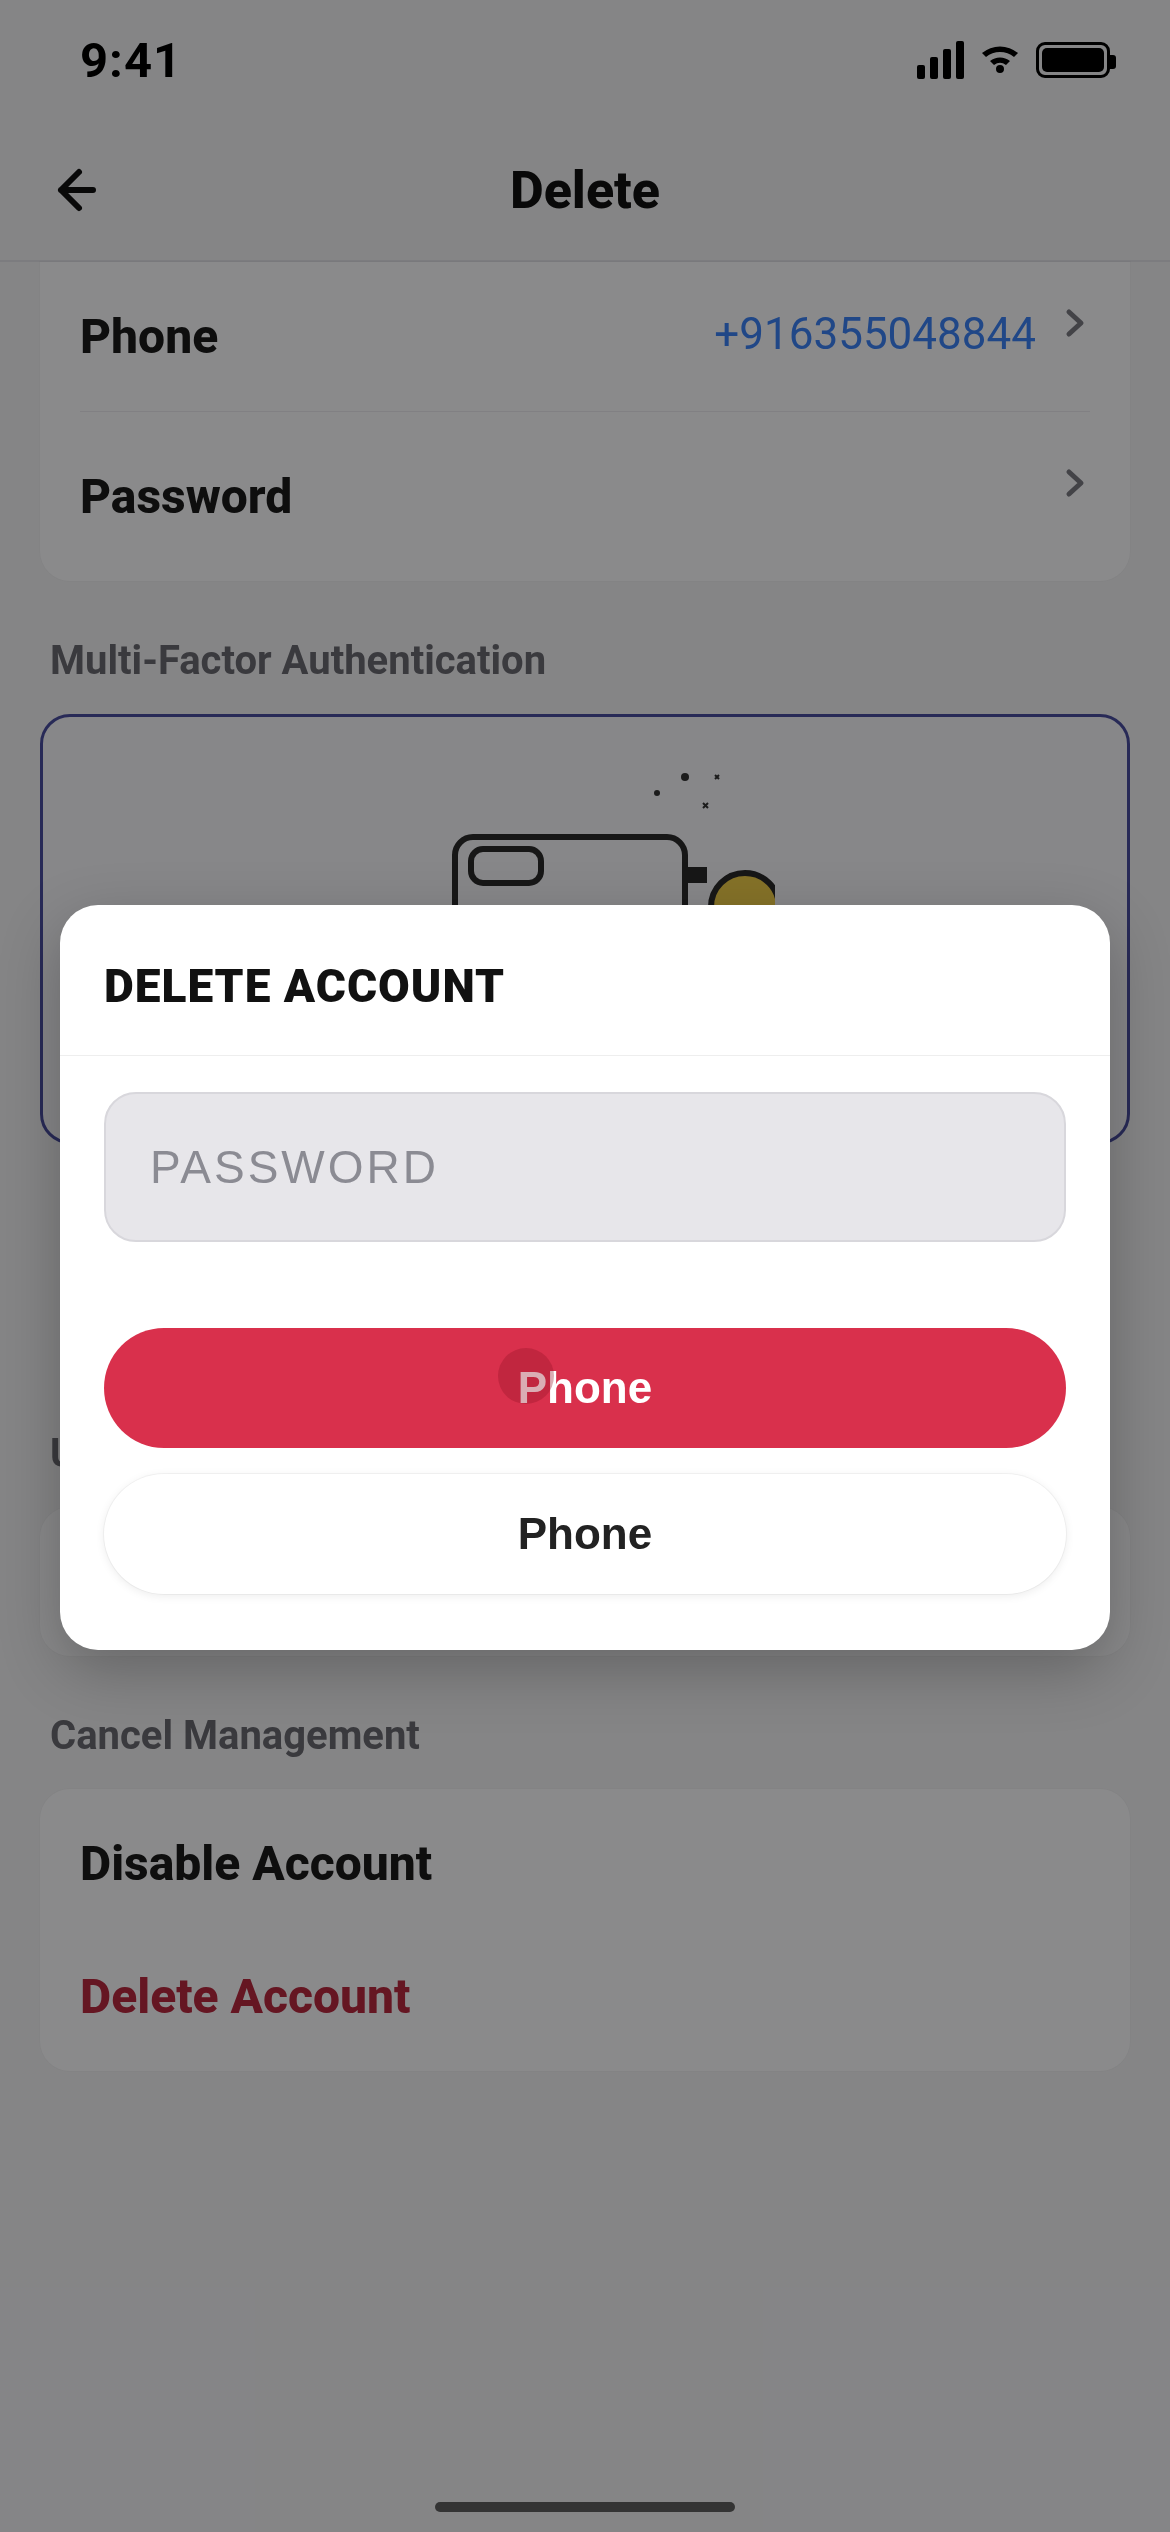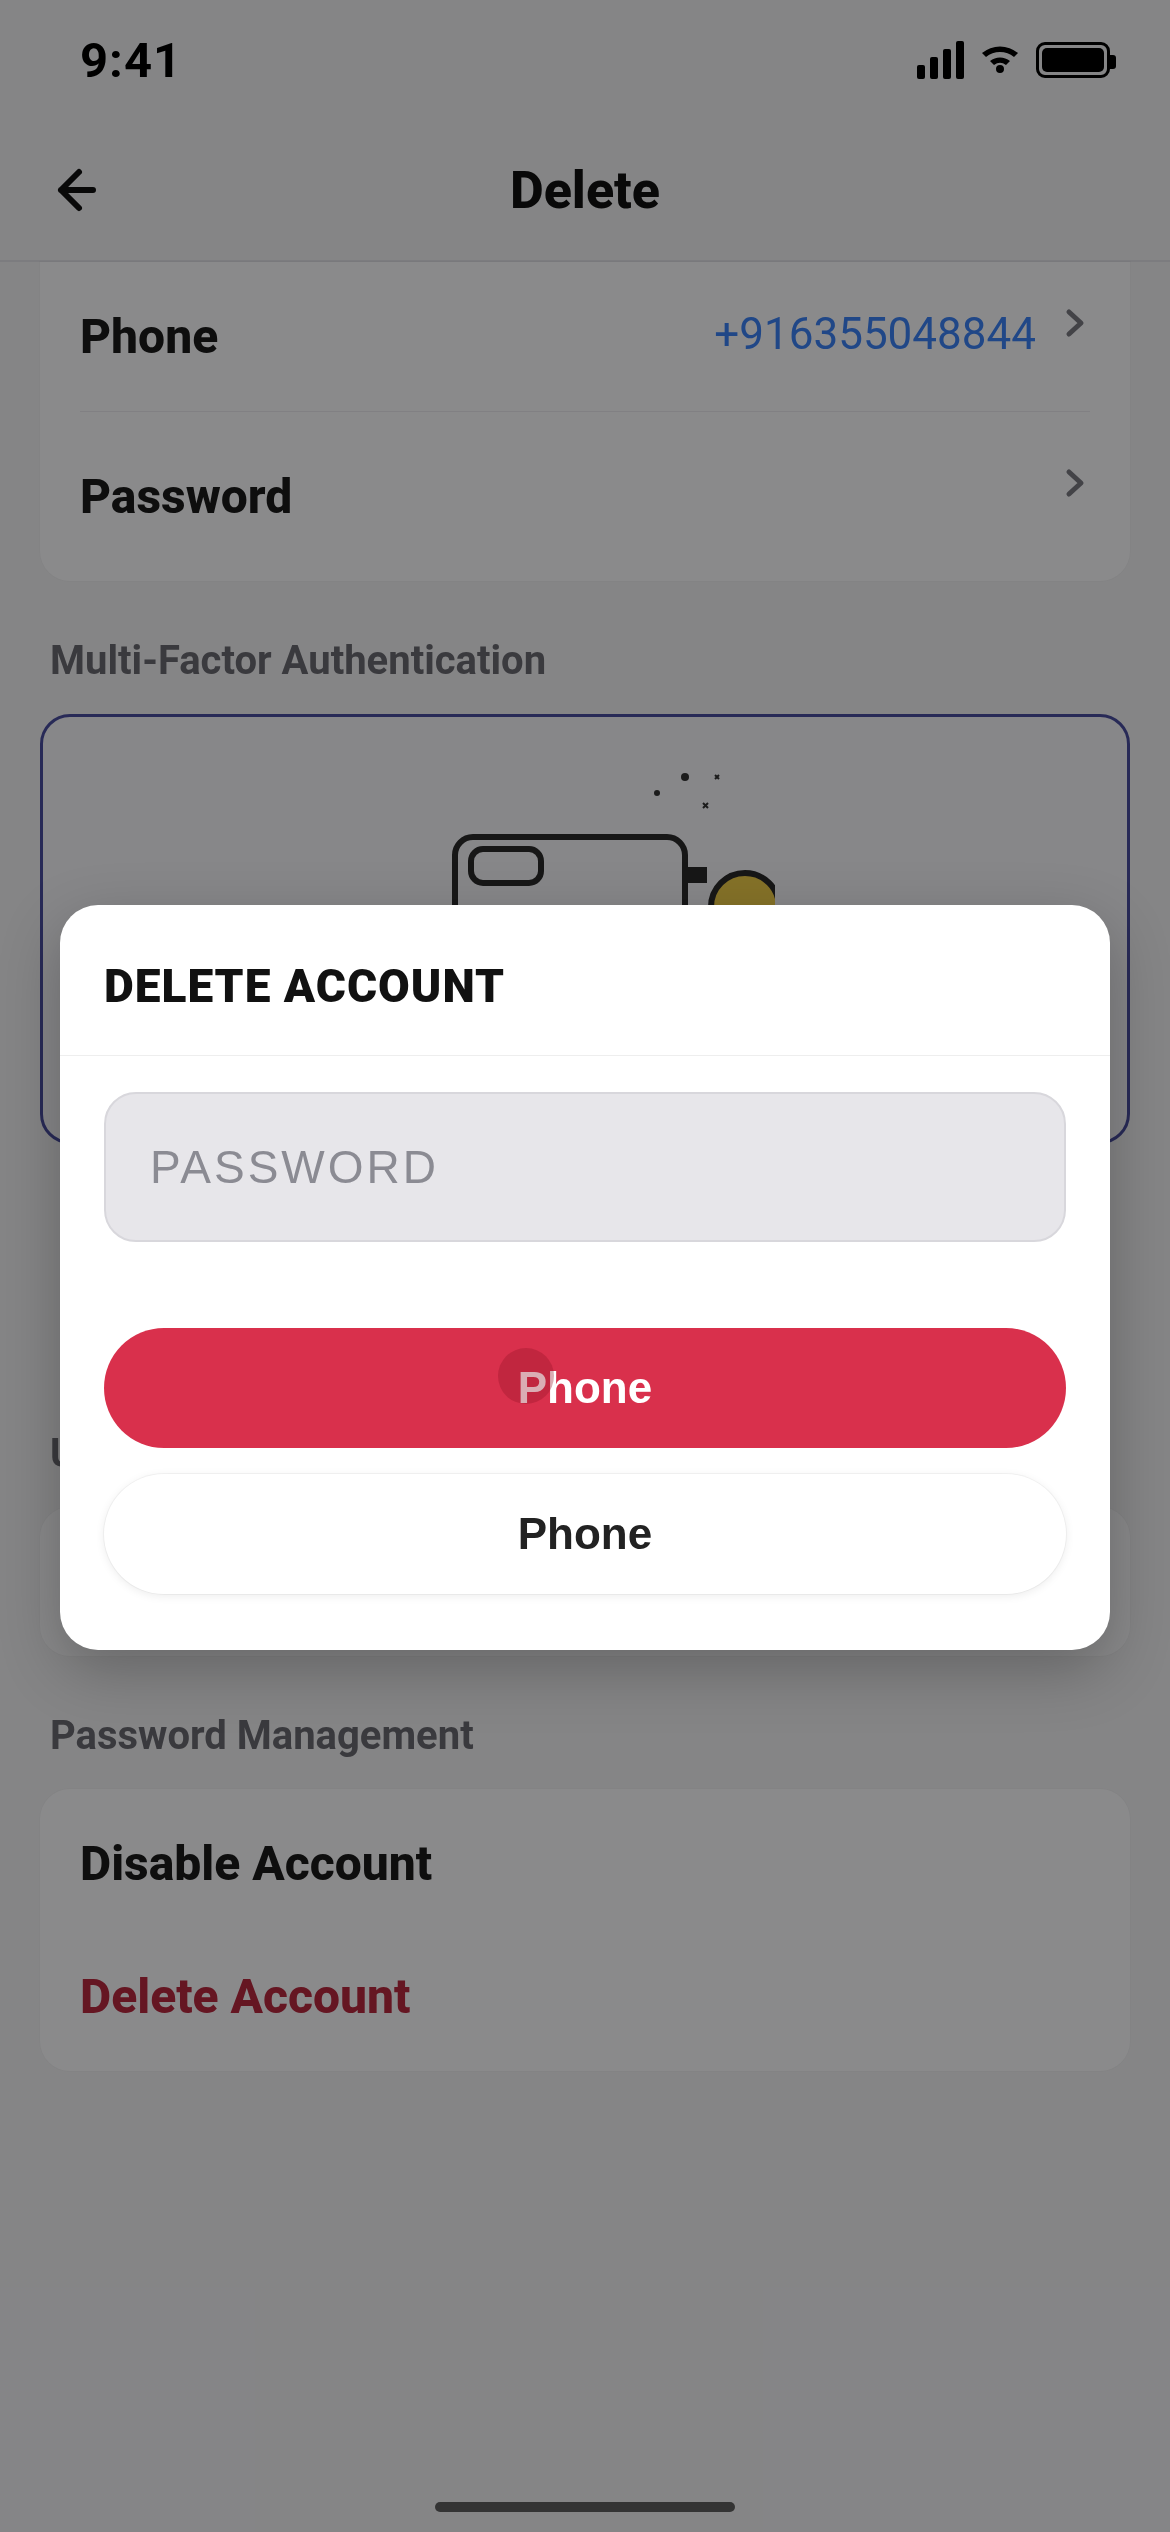--- a/index.html
+++ b/index.html
@@ -137,21 +137,21 @@
   <div class="card">
     <div class="row">
       <div class="row-label">Blocked Users</div>
       <div class="row-value zero">0</div>
       <svg class="chevron" viewBox="0 0 30 30">
           <path d="M9 4l12 11L9 26" stroke="#7a7a82" stroke-width="5" fill="none" stroke-linecap="round" stroke-linejoin="round"></path>
         </svg>
     </div>
   </div>
 
-  <div class="section-title">Password Management</div>
+  <div class="section-title">Cancel Management</div>
   <div class="card">
     <div class="row">
       <div class="row-label">Disable Account</div>
     </div>
     <div class="row" style="padding-top:30px;">
       <div class="row-label danger">Delete Account</div>
     </div>
   </div>
 
 </div>

